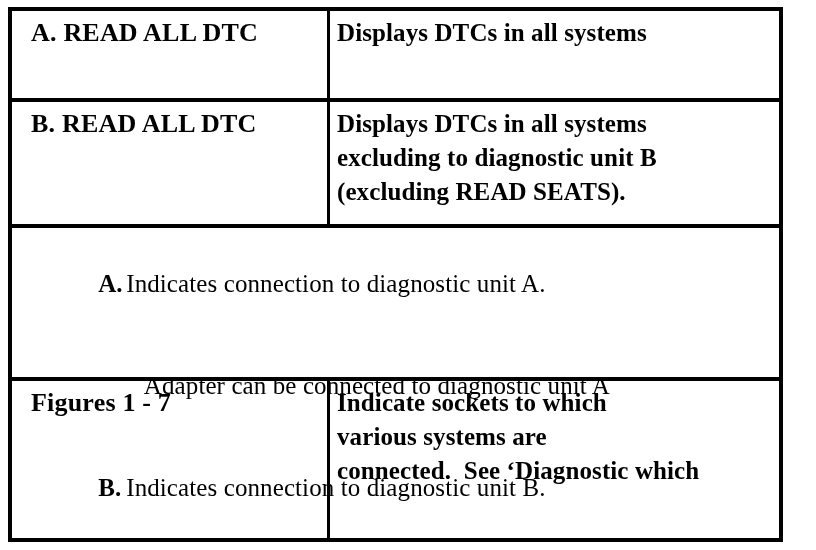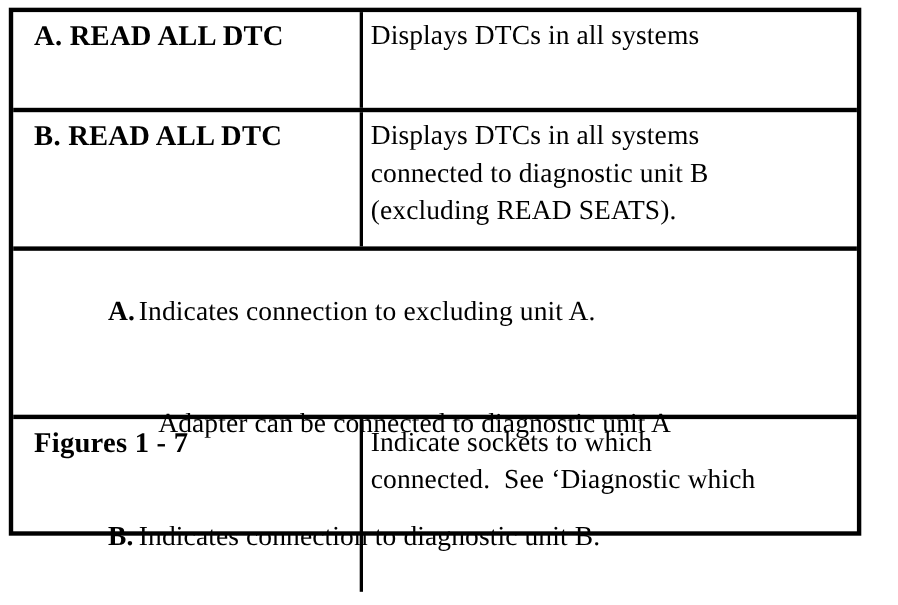--- a/index.html
+++ b/index.html
@@ -23,21 +23,21 @@
     height: 550px;
     background: #ffffff;
   }
 
   
   .table-frame {
     position: absolute;
     left: 8px;
     top: 7px;
     width: 775px;
-    height: 480px;
+    height: 535px;
     border: 4px solid #000000;
     box-sizing: border-box;
     background: #ffffff;
   }
 
   .table-inner {
     position: relative;
     width: 100%;
     height: 100%;
     box-sizing: border-box;
@@ -108,20 +108,21 @@
     font-weight: bold;
     display: inline-block;
     width: 28px;
   }
   .note-line.indented {
     padding-left: 47px;
   }
 
   .desc-line {
     display: block;
+    font-weight: bold;
   }
 </style>
 </head>
 <body>
 
 <div class="page">
   <div class="table-frame">
     <div class="table-inner">
 
       <div class="row row-dtc-a row-divider">
@@ -132,47 +133,48 @@
           <div class="body-text desc-line">Displays DTCs in all systems</div>
         </div>
       </div>
 
       <div class="row row-dtc-b row-divider">
         <div class="cell-left">
           <div class="label-bold">B. READ ALL DTC</div>
         </div>
         <div class="cell-right">
           <div class="body-text desc-line">Displays DTCs in all systems</div>
-          <div class="body-text desc-line">connected to diagnostic unit B</div>
+          <div class="body-text desc-line">excluding to diagnostic unit B</div>
           <div class="body-text desc-line">(excluding READ SEATS).</div>
         </div>
       </div>
 
       <div class="row row-notes row-divider">
         <div class="cell-full">
           <div class="note-line">
-            <span class="note-marker">A.</span><span>Indicates connection to excluding unit A.</span>
+            <span class="note-marker">A.</span><span>Indicates connection to diagnostic unit A.</span>
           </div>
           <div class="note-line indented">
             <span>Adapter can be connected to diagnostic unit A</span>
           </div>
           <div class="note-line">
             <span class="note-marker">B.</span><span>Indicates connection to diagnostic unit B.</span>
           </div>
           <div class="note-line indented">
             
           </div>
         </div>
       </div>
 
       <div class="row row-figures">
         <div class="cell-left">
           <div class="label-bold">Figures 1 - 7</div>
         </div>
         <div class="cell-right">
           <div class="body-text desc-line">Indicate sockets to which</div>
+          <div class="body-text desc-line">various systems are</div>
           <div class="body-text desc-line">connected.  See ‘Diagnostic which</div>
         </div>
       </div>
 
     </div>
   </div>
 </div>
 
 </body></html>

